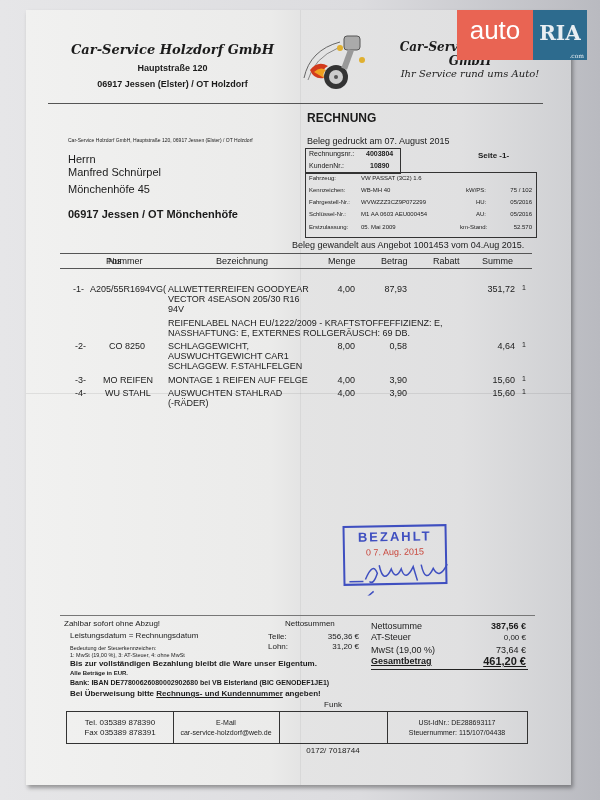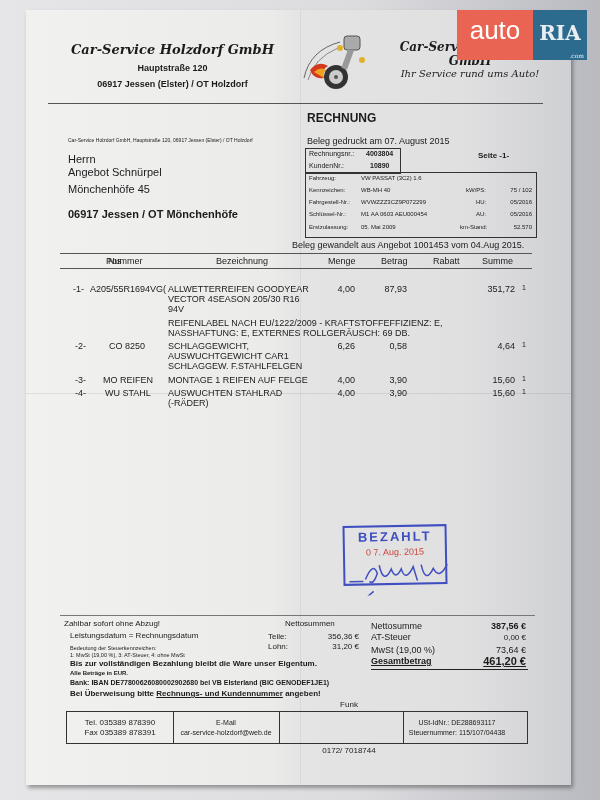--- a/index.html
+++ b/index.html
@@ -107,21 +107,21 @@
   <div class="abs t6" style="left:170px; top:38px;">AU:</div>
   <div class="abs t6 r" style="left:190px; top:38px; width:36px;">05/2016</div>
   <div class="abs t6" style="left:3px; top:51px;">Erstzulassung:</div>
   <div class="abs t6" style="left:55px; top:51px;">05. Mai 2009</div>
   <div class="abs t6" style="left:154px; top:51px;">km-Stand:</div>
   <div class="abs t6 r" style="left:190px; top:51px; width:36px;">52.570</div>
 </div>
 <div class="abs t9" style="left:292px; top:240px;">Beleg gewandelt aus Angebot 1001453 vom 04.Aug 2015.</div>
 
 <div class="abs t11" style="left:68px; top:153px;">Herrn</div>
-<div class="abs t11" style="left:68px; top:166px;">Angebot Schnürpel</div>
+<div class="abs t11" style="left:68px; top:166px;">Manfred Schnürpel</div>
 <div class="abs t11" style="left:68px; top:183px;">Mönchenhöfe 45</div>
 <div class="abs t11 b" style="left:68px; top:208px;">06917 Jessen / OT Mönchenhöfe</div>
 
 <div class="hr" style="left:60px; top:253px; width:472px;"></div>
 <div class="row" style="left:66px; top:256px;padding-left:40px;">Pos</div>
 <div class="row" style="left:108px; top:256px;">Nummer</div>
 <div class="row" style="left:216px; top:256px;">Bezeichnung</div>
 <div class="row" style="left:328px; top:256px;">Menge</div>
 <div class="row" style="left:381px; top:256px;">Betrag</div>
 <div class="row" style="left:433px; top:256px;">Rabatt</div>
@@ -143,21 +143,21 @@
   <div class="row" style="left:168px; top:318px;">REIFENLABEL NACH EU/1222/2009 - KRAFTSTOFFEFFIZIENZ: E,</div>
   <div class="row" style="left:168px; top:328px;">NASSHAFTUNG: E, EXTERNES ROLLGERÄUSCH: 69 DB.</div>
 </div>
 
 <div>
   <div class="row" style="left:75px; top:341px;">-2-</div>
   <div class="row" style="left:109px; top:341px;">CO 8250</div>
   <div class="row" style="left:168px; top:341px;">SCHLAGGEWICHT,</div>
   <div class="row" style="left:168px; top:351px;">AUSWUCHTGEWICHT CAR1</div>
   <div class="row" style="left:168px; top:361px;">SCHLAGGEW. F.STAHLFELGEN</div>
-  <div class="row r" style="left:320px; top:341px; width:35px;">6,26</div>
+  <div class="row r" style="left:320px; top:341px; width:35px;">8,00</div>
   <div class="row r" style="left:370px; top:341px; width:37px;">0,58</div>
   <div class="row r" style="left:475px; top:341px; width:40px;">4,64</div>
   <div class="row" style="left:522px; top:340px; font-size:7px;">1</div>
 </div>
 
 <div>
   <div class="row" style="left:75px; top:375px;">-3-</div>
   <div class="row" style="left:103px; top:375px;">MO REIFEN</div>
   <div class="row" style="left:168px; top:375px;">MONTAGE 1 REIFEN AUF FELGE</div>
   <div class="row r" style="left:320px; top:375px; width:35px;">4,00</div>
@@ -213,21 +213,21 @@
 
 <div class="box" style="left:66px; top:711px; width:460px; height:31px;">
   <div class="footer-cell" style="left:0; width:106px;">
     <div>Tel. 035389 878390</div>
     <div>Fax 035389 878391</div>
   </div>
   <div class="footer-cell" style="left:106px; width:106px; font-size:7px;">
     <div>E-Mail</div>
     <div>car-service-holzdorf@web.de</div>
   </div>
-  <div class="footer-cell" style="left:228px; width:108px;gap:36px;">
+  <div class="footer-cell" style="left:212px; width:108px;gap:36px;">
     <div>Funk</div>
     <div>0172/ 7018744</div>
   </div>
   <div class="footer-cell" style="left:320px; width:140px; border-right:none; font-size:7px;">
     <div>USt-IdNr.: DE288693117</div>
     <div>Steuernummer: 115/107/04438</div>
   </div>
 </div>
 
 </body></html>

